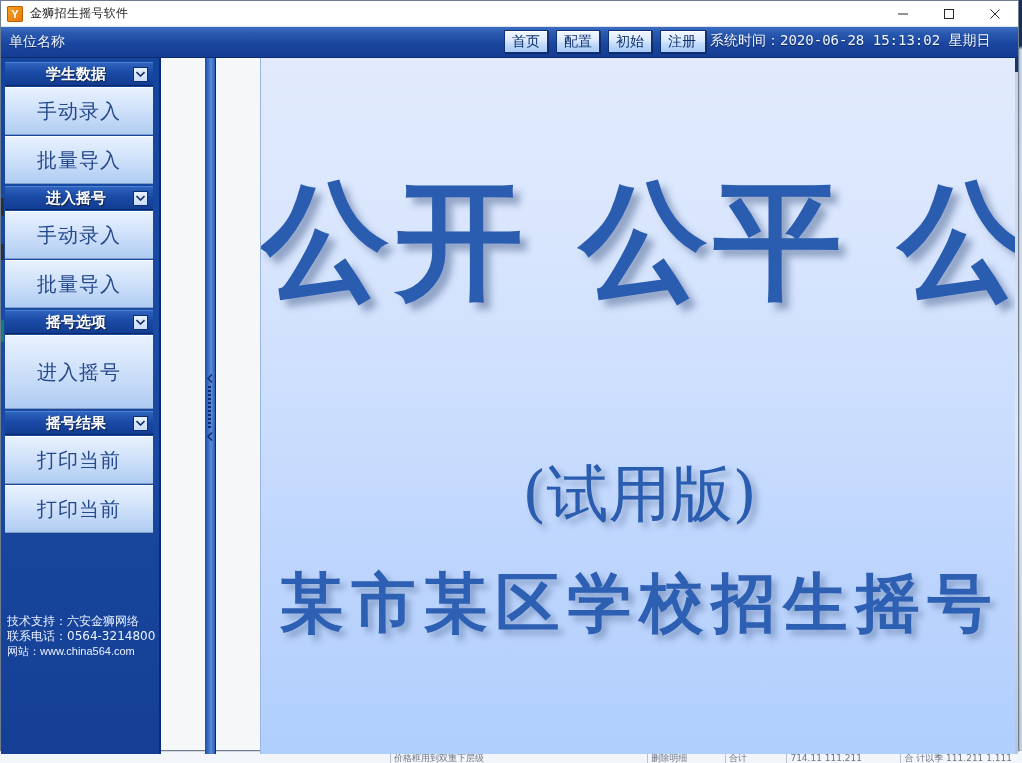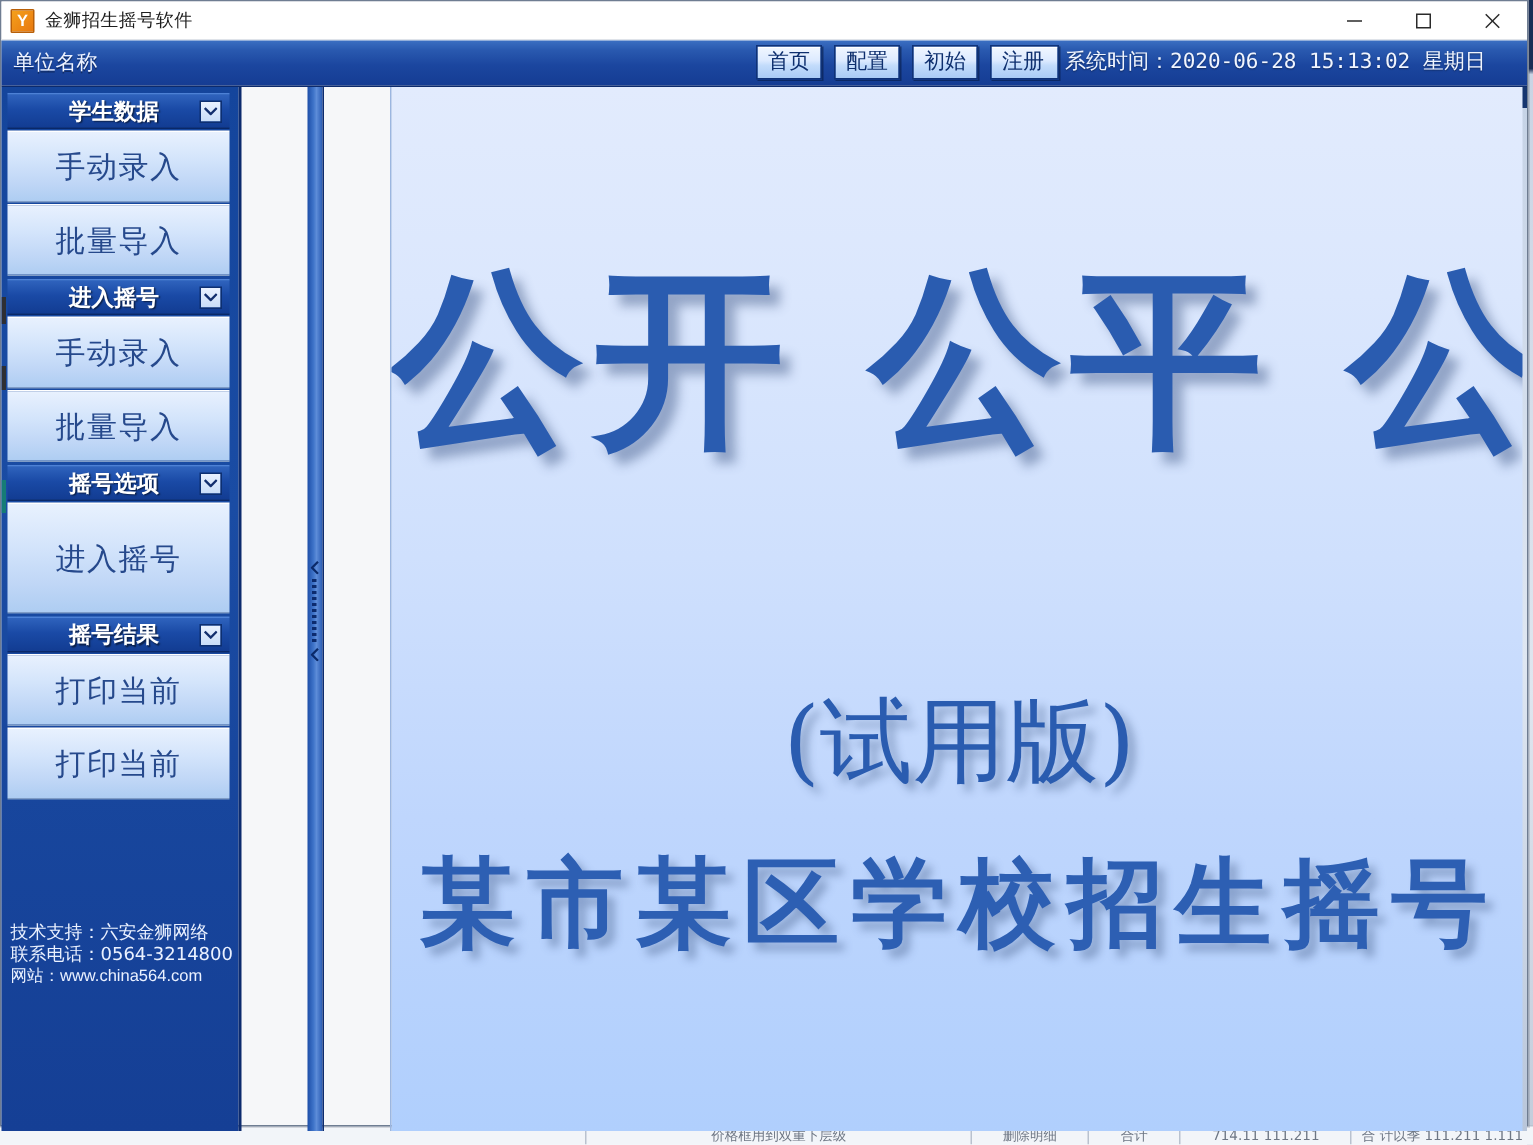--- a/index.html
+++ b/index.html
@@ -14,21 +14,20 @@
   
   .bg-window{position:absolute;inset:0;background:#eef2f7;}
   .bg-right-strip{
     position:absolute;right:0;top:0;width:4px;height:763px;
     background:linear-gradient(180deg,#1a2e56 0%,#1a2e56 6%,#c9d4e4 6.5%,#dfe6ef 60%,#c2ccdb 100%);
   }
   .bg-bottom-strip{
     position:absolute;left:0;bottom:0;width:1022px;height:12px;
     background:#f2f5f9;border-top:1px solid #b9c2cf;
     overflow:hidden;
-    text-align:center;
   }
   .bg-bottom-cells{
     position:absolute;left:390px;bottom:0;height:12px;width:632px;
     display:flex;align-items:flex-end;
     font-size:9px;color:#6d7684;white-space:nowrap;
   }
   .bg-cell{
     border-left:1px solid #b9c2cf;height:11px;padding:0 3px;
     overflow:hidden;line-height:13px;
     font-family:"DejaVu Sans",sans-serif;

